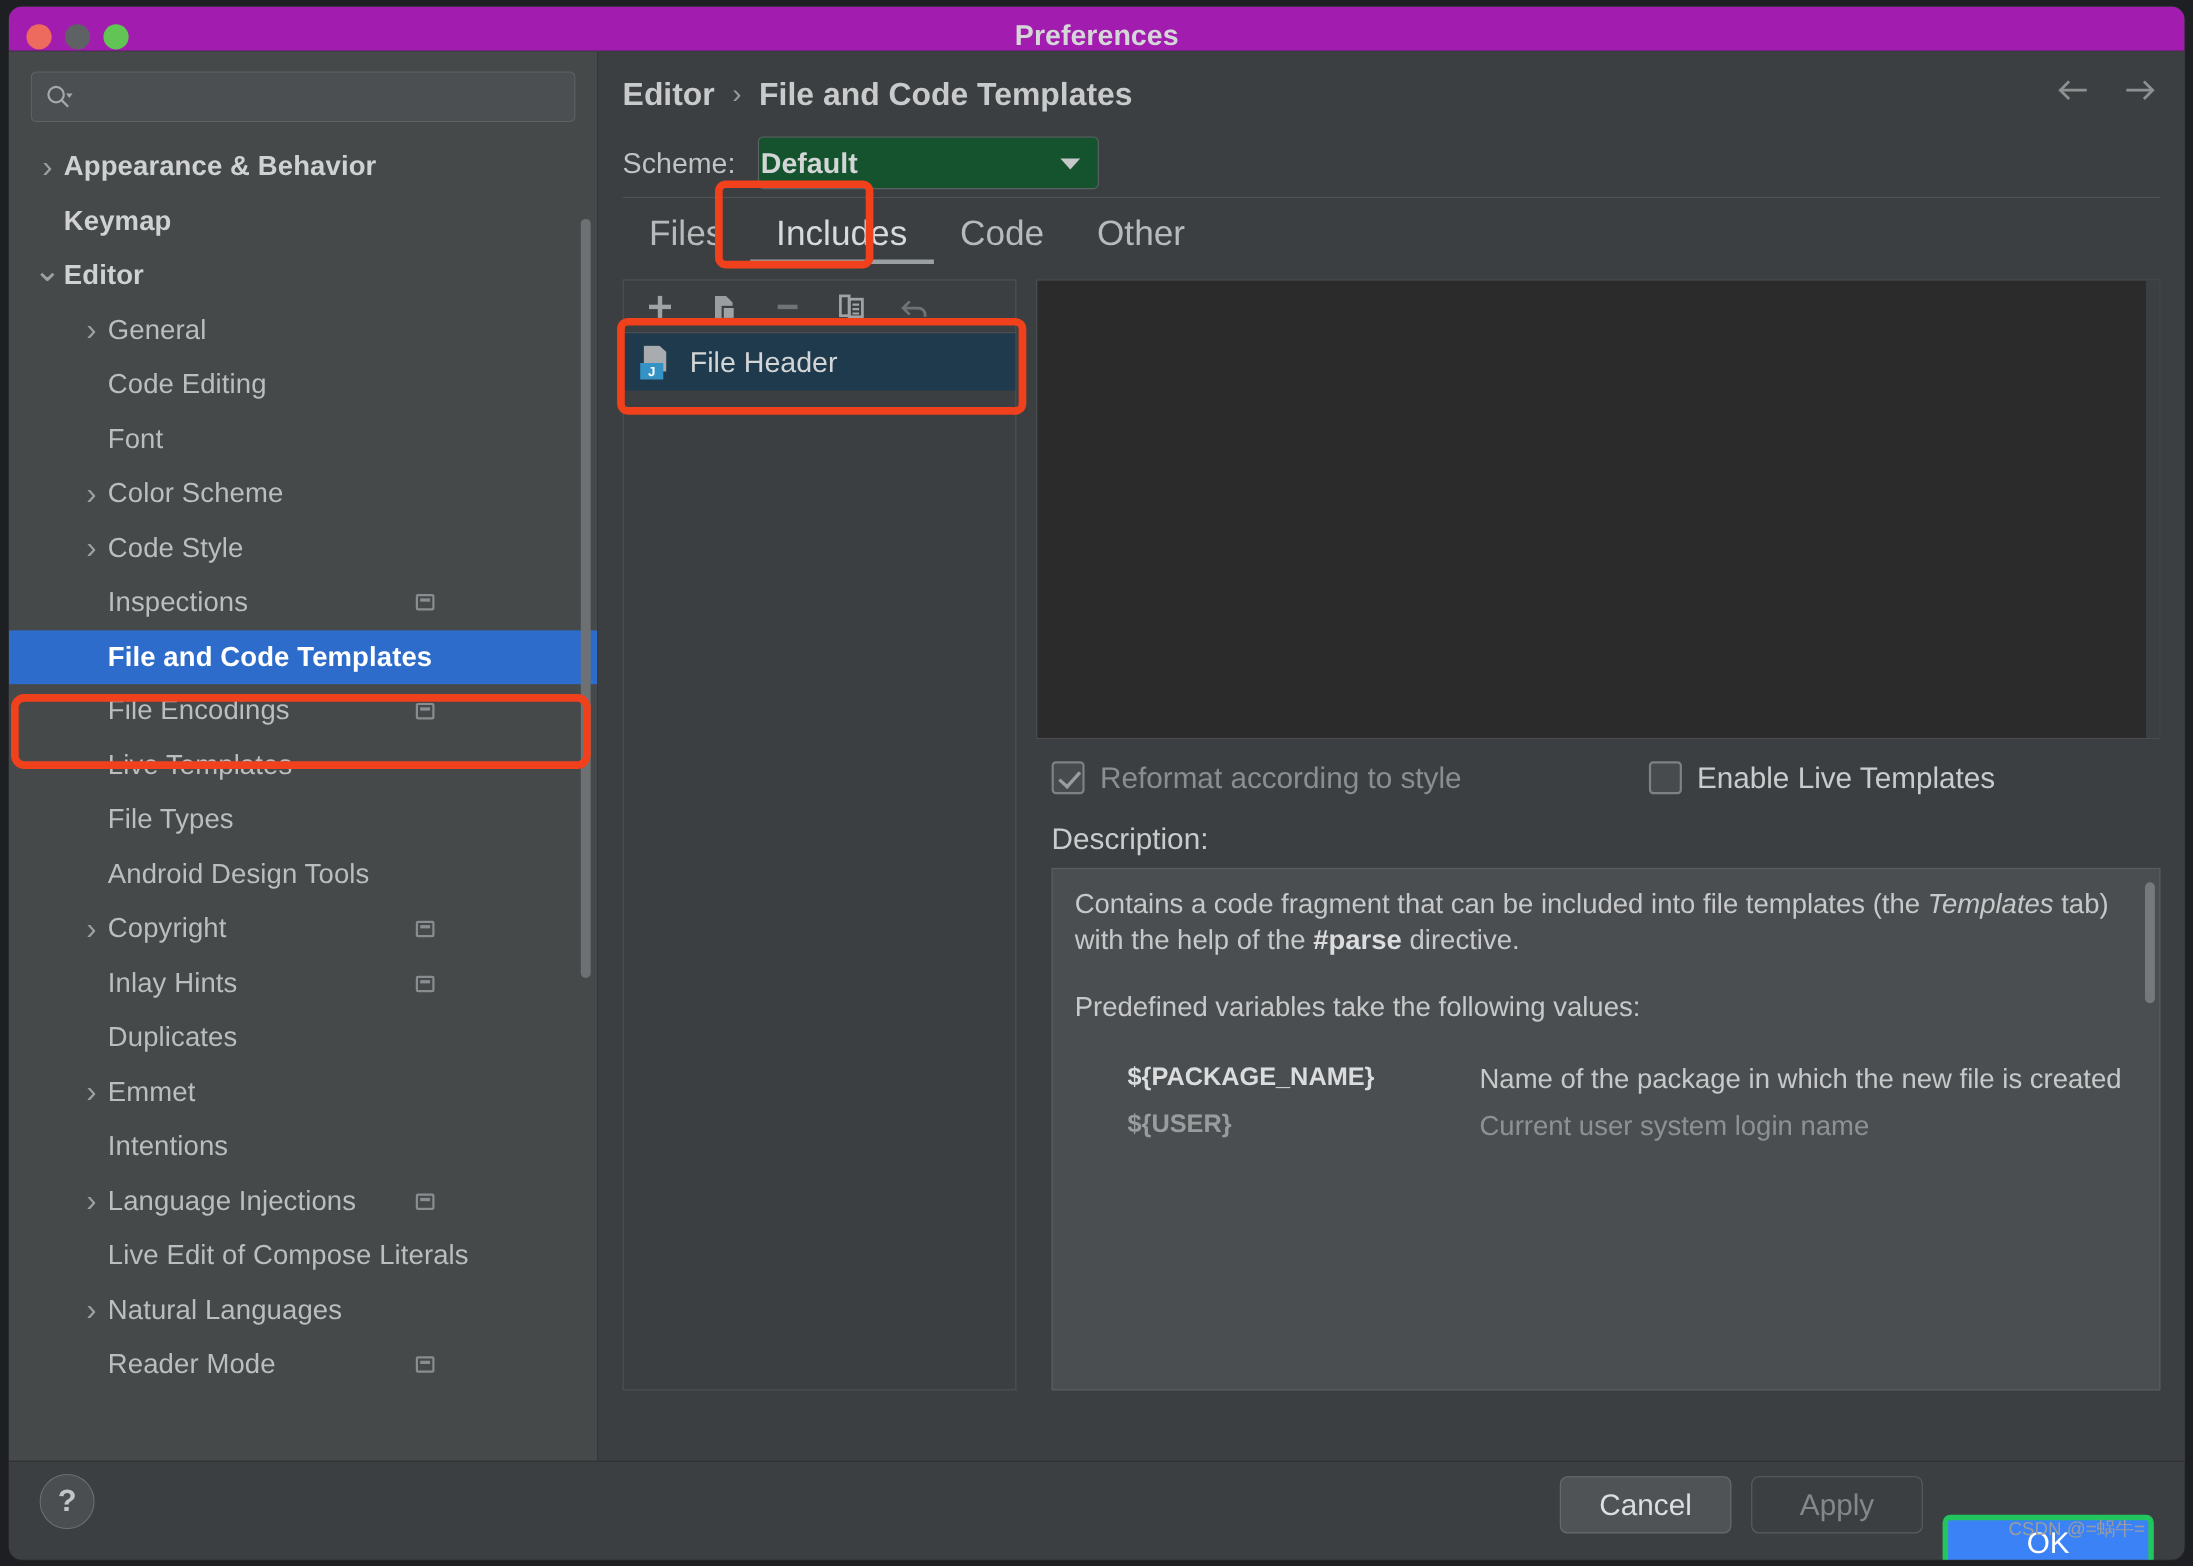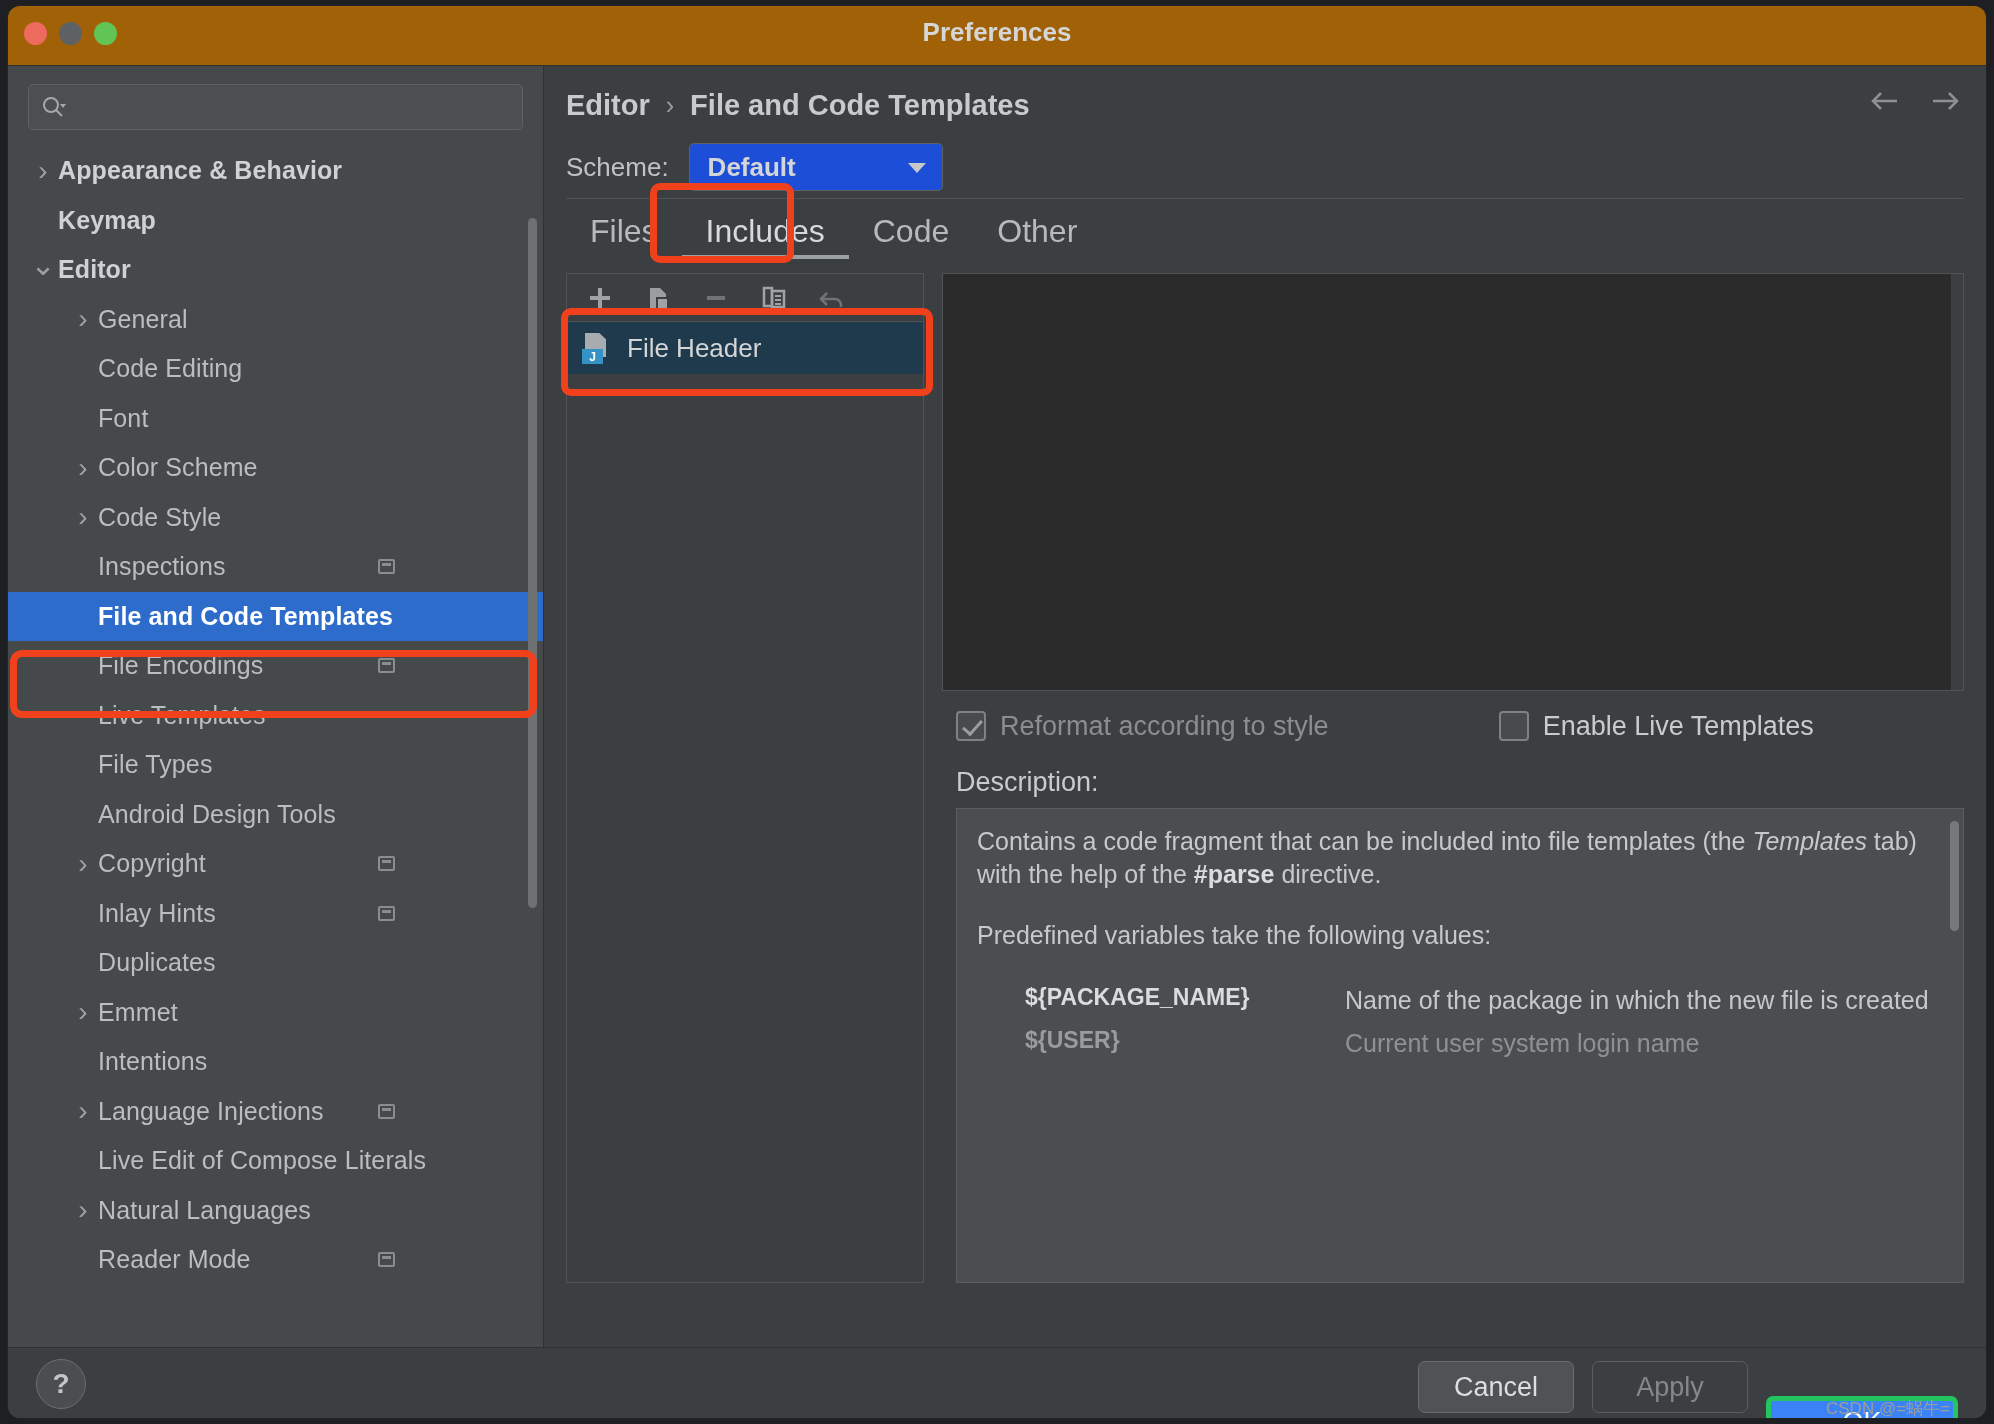--- a/index.html
+++ b/index.html
@@ -16,22 +16,22 @@
     width: 1978px; height: 1412px;
     background: #3c3f41;
     border-radius: 12px;
     overflow: hidden;
     box-shadow: 0 0 0 1px #222425;
   }
 
   
   .titlebar {
     position: relative;
-    height: 60px;
-    background: #a16207;
+    height: 41px;
+    background: #a21caf;
     border-bottom: 1px solid #2f3133;
   }
   .traffic {
     position: absolute; left: 16px; top: 16px;
     display: flex; gap: 12px;
   }
   .light { width: 23px; height: 23px; border-radius: 50%; }
   .light.red    { background: #ed6a5e; }
   .light.yellow { background: #5f6264; }
   .light.green  { background: #61c454; }
@@ -164,26 +164,26 @@
   }
 
   .scheme-row {
     display: flex; align-items: center;
     padding: 14px 0 0 22px;
     height: 64px;
   }
   .scheme-label { font-size: 26px; color: #c0c2c3; margin-right: 20px; }
   .scheme-select {
     position: relative;
-    width: 254px; height: 48px;
-    background: #1d4ed8;
+    width: 310px; height: 48px;
+    background: #14532d;
     border: 1px solid #5e6264;
     border-radius: 5px;
     display: flex; align-items: center;
-    padding-left: 18px;
+    padding-left: 2px;
   }
   .scheme-value { font-size: 26px; font-weight: 700; color: #d3d5d6; }
   .scheme-caret {
     position: absolute; right: 16px; top: 19px;
     width: 0; height: 0;
     border-left: 9px solid transparent;
     border-right: 9px solid transparent;
     border-top: 10px solid #c6c8c9;
   }
 

